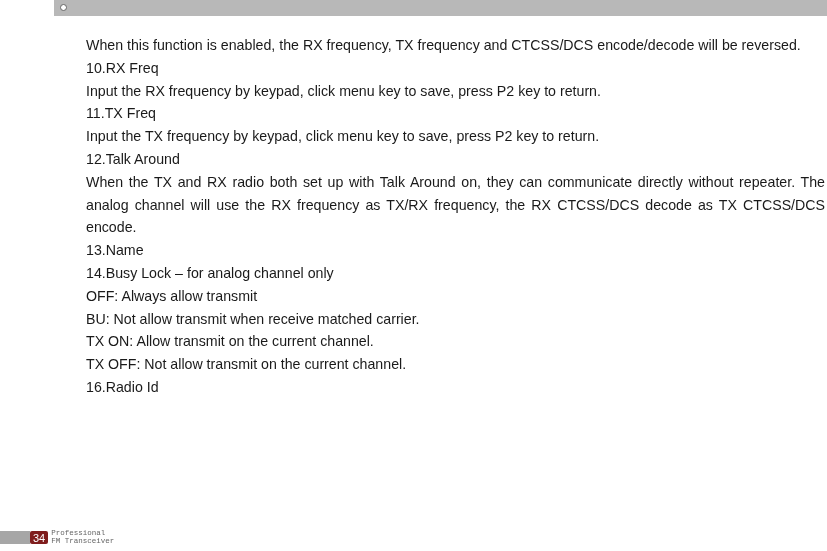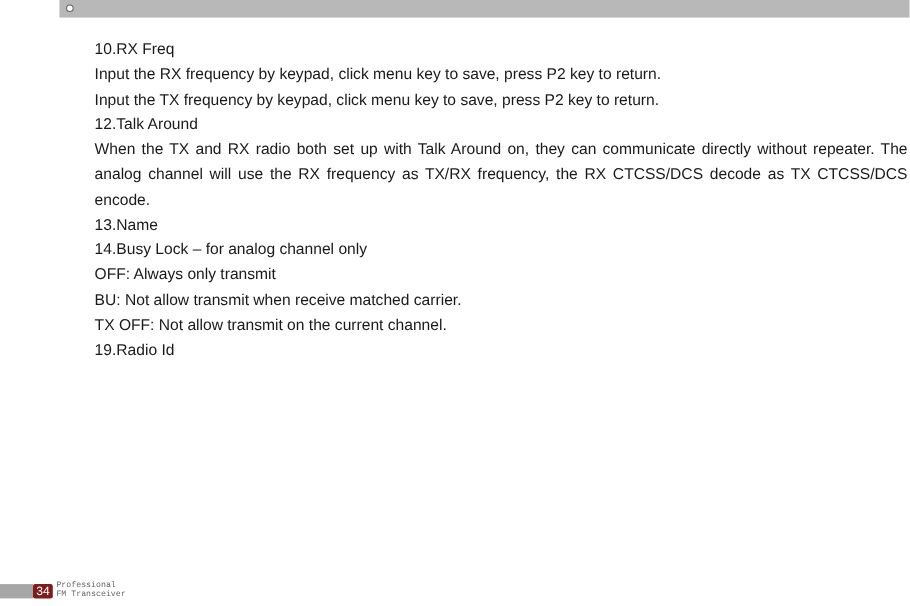--- a/index.html
+++ b/index.html
@@ -73,31 +73,34 @@
       line-height: 7.5px;
     }
   </style>
 </head>
 <body>
 
 <div class="header-bar"></div>
 <div class="header-dot"></div>
 
 <div class="content">
+  <p>When this function is enabled, the RX frequency, TX frequency and CTCSS/DCS encode/decode will be reversed.</p>
   <p>10.RX Freq</p>
   <p>Input the RX frequency by keypad, click menu key to save, press P2 key to return.</p>
+  <p>11.TX Freq</p>
   <p>Input the TX frequency by keypad, click menu key to save, press P2 key to return.</p>
   <p>12.Talk Around</p>
   <p>When the TX and RX radio both set up with Talk Around on, they can communicate directly without repeater. The analog channel will use the RX frequency as TX/RX frequency, the RX CTCSS/DCS decode as TX CTCSS/DCS encode.</p>
   <p>13.Name</p>
   <p>14.Busy Lock – for analog channel only</p>
-  <p>OFF: Always only transmit</p>
+  <p>OFF: Always allow transmit</p>
   <p>BU: Not allow transmit when receive matched carrier.</p>
+  <p>TX ON: Allow transmit on the current channel.</p>
   <p>TX OFF: Not allow transmit on the current channel.</p>
-  <p>19.Radio Id</p>
+  <p>16.Radio Id</p>
 </div>
 
 <div class="footer">
   <div class="footer-bar"></div>
   <div class="page-num">34</div>
   <div class="footer-text">
     <div>Professional</div>
     <div>FM Transceiver</div>
   </div>
 </div>

